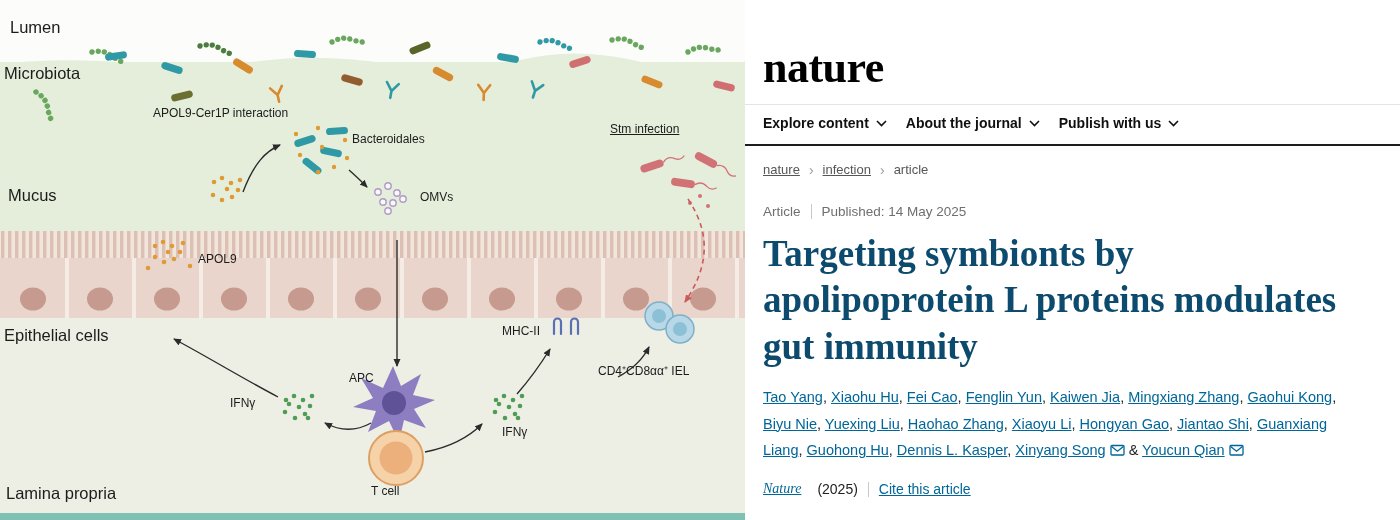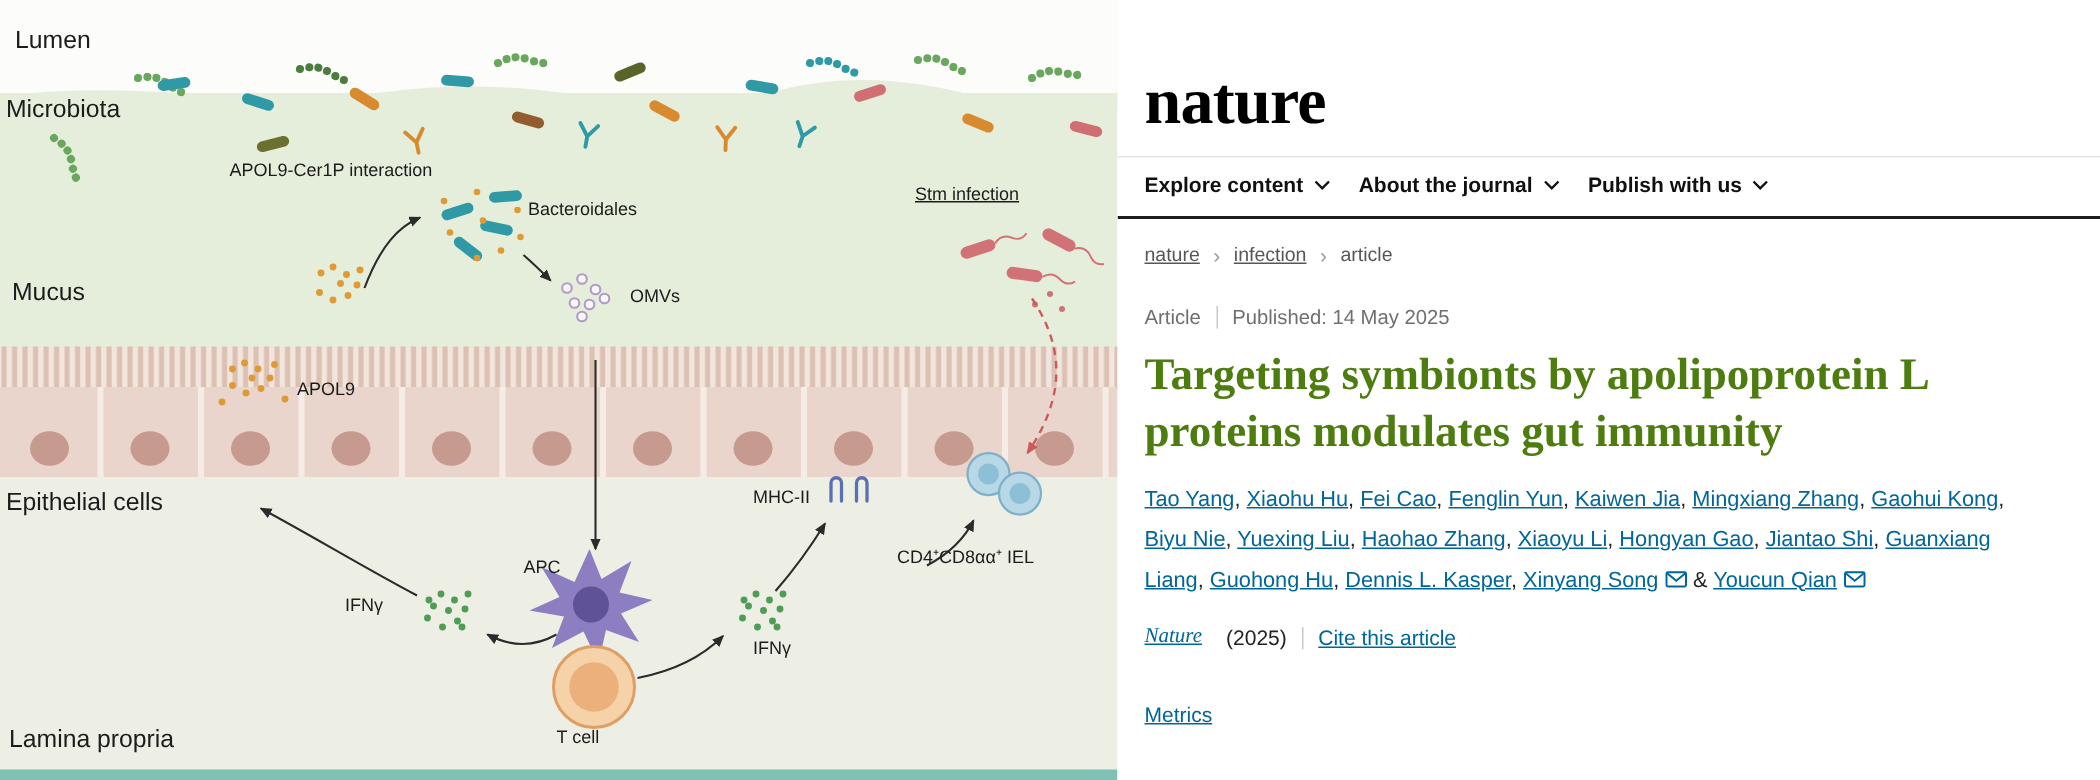--- a/index.html
+++ b/index.html
@@ -26,22 +26,22 @@
   .nav-row{border-top:1px solid #e4e4e4;display:flex;gap:19px;padding:10px 18px 13px 18px;}
   .nav-item{display:flex;align-items:center;gap:7px;font-weight:700;font-size:14px;color:#101010;}
   .chev{display:block;}
   .content{padding:0 40px 0 18px;max-width:660px;}
   .breadcrumb{display:flex;align-items:center;gap:9px;font-size:13px;color:#565656;margin-top:16px;}
   .breadcrumb a{color:#565656;text-decoration:underline;}
   .crumb-sep{color:#9a9a9a;font-size:14px;line-height:1;}
   .meta{display:flex;align-items:center;font-size:13.5px;color:#6f6f6f;margin-top:27px;}
   .vdiv{width:1px;height:15px;background:#c9c9c9;margin:0 10px;}
   .title{
-    font-family:"Liberation Serif",serif;font-weight:700;color:#4d7c0f;
-    font-size:30px;line-height:1.25;margin:12px 0 0 0;max-width:620px;
+    font-family:"Liberation Serif",serif;font-weight:700;color:#0c4a6e;
+    font-size:37px;line-height:1.25;margin:12px 0 0 0;max-width:620px;
   }
   .authors{font-size:14.5px;line-height:1.85;margin:14px 0 0 0;max-width:645px;color:#222;}
   .authors a.author{color:var(--link,#006699);text-decoration:underline;}
   .env-icon{display:inline-block;vertical-align:-1px;margin-left:4px;color:var(--link,#006699);}
   .citation{display:flex;align-items:center;font-size:14px;margin-top:17px;color:#222;}
   .citation .journal{font-family:"Liberation Serif",serif;font-style:italic;color:var(--link,#006699);text-decoration:underline;}
   .citation .year{margin-left:16px;}
   .citation .cite{color:var(--link,#006699);text-decoration:underline;}
   .metrics-row{margin-top:35px;font-size:14px;}
   .metrics-row a{color:var(--link,#006699);text-decoration:underline;}

